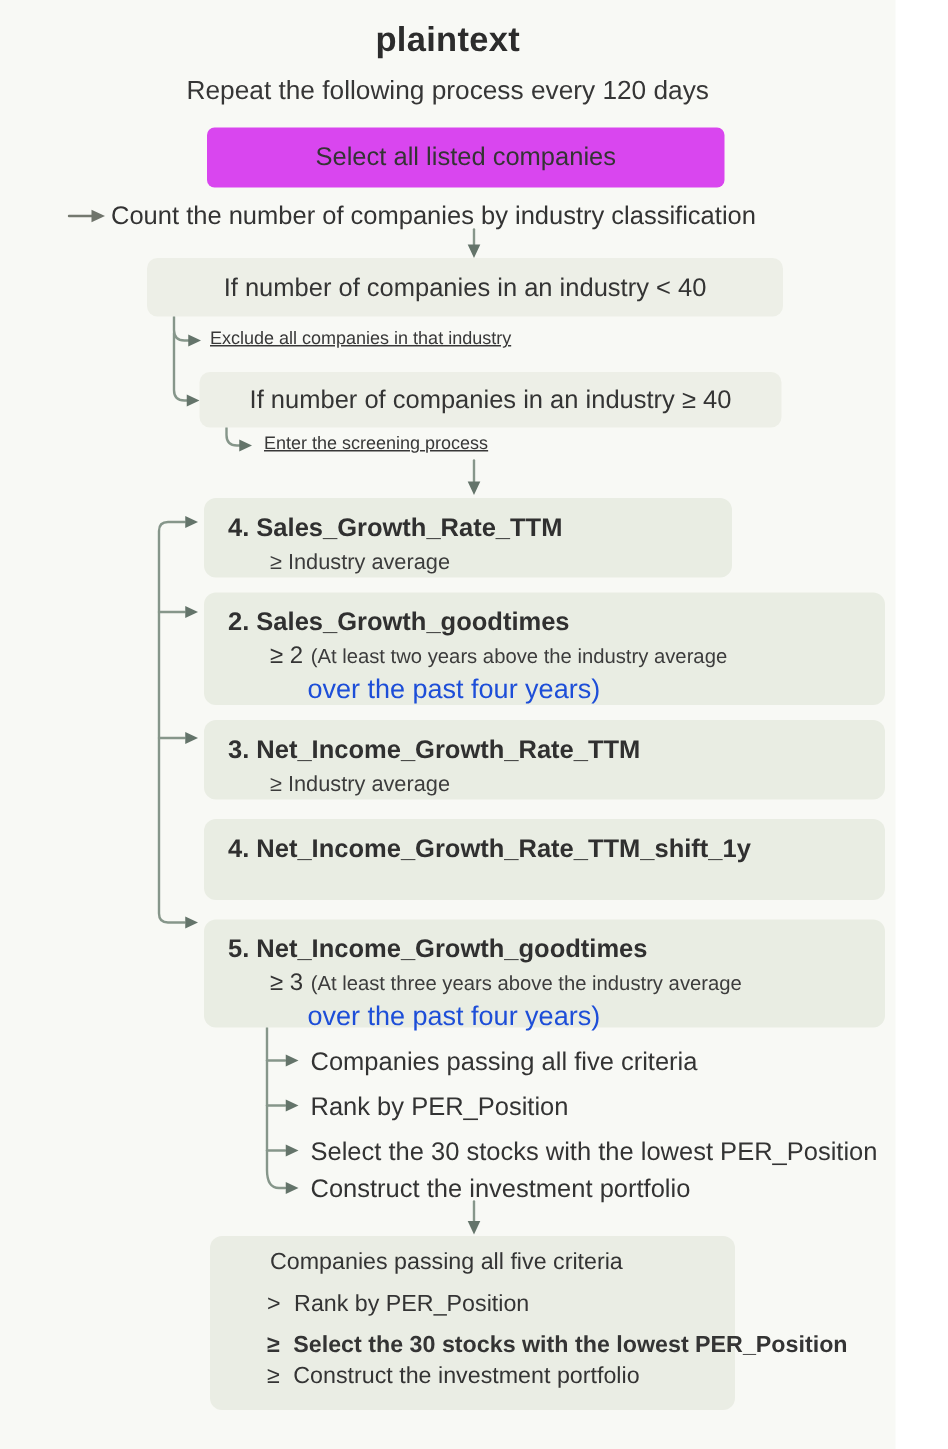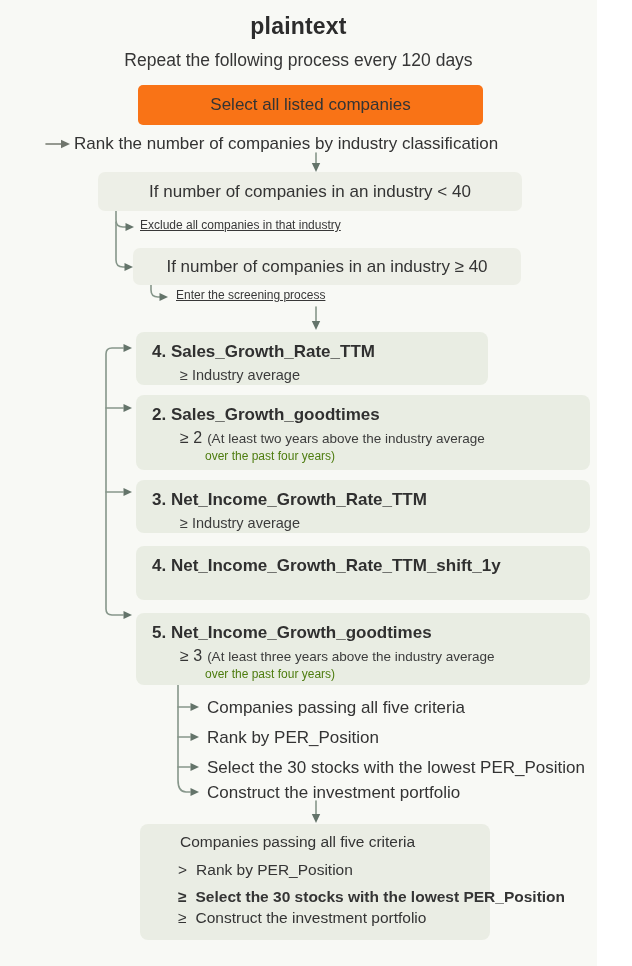--- a/index.html
+++ b/index.html
@@ -7,32 +7,32 @@
     position:relative; width:597px; height:966px;
     background:#f8f9f5; overflow:hidden;
     font-family:"Liberation Sans", sans-serif; color:#3d3d3d;
   }
   .overlay { position:absolute; left:0; top:0; width:632px; height:966px; pointer-events:none; }
   .abs { position:absolute; white-space:nowrap; }
   .title { left:0; right:0; top:13px; text-align:center; font-size:23px; font-weight:700; color:#2c2c2c; letter-spacing:0.2px; }
   .subtitle { left:0; right:0; top:50px; text-align:center; font-size:17.5px; color:#363636; }
   .box { position:absolute; border-radius:7px; background:#ebeee5; }
   .box.center { display:flex; align-items:center; justify-content:center; font-size:17px; color:#343434; }
-  .select-box { left:138px; top:85px; width:345px; height:40px; background:#f97316; border-radius:5px; }
+  .select-box { left:138px; top:85px; width:345px; height:40px; background:#d946ef; border-radius:5px; }
   .lt40-box  { left:98px;  top:172px; width:424px; height:39px; background:#edefe7; }
   .gte40-box { left:133px; top:248px; width:388px; height:37px; background:#edefe7; }
   .step-label { font-size:12px; color:#383838;text-decoration:underline; }
   .count-label { left:74px; top:134px; font-size:17px; color:#333; }
   .crit-box { position:absolute; left:136px; width:454px; background:#e9ede3; border-radius:8px; padding:0; box-sizing:border-box; }
   .crit-box.first { width:352px; }
   .crit-heading { margin:10px 0 0 16px; font-size:17px; font-weight:700; color:#303030; white-space:nowrap; }
   .crit-sub { margin:5px 0 0 44px; font-size:14.5px; color:#3c3c3c; white-space:nowrap; }
   .crit-sub-mix { margin:4px 0 0 44px; font-size:13.5px; color:#3c3c3c; white-space:nowrap; }
   .crit-sub-mix .val { font-size:16px; margin-right:5px; color:#343434; }
-  .crit-sub-cont { margin:2px 0 0 69px; font-size:12px; color:#4d7c0f; white-space:nowrap; }
+  .crit-sub-cont { margin:2px 0 0 69px; font-size:18px; color:#1d4ed8; white-space:nowrap; }
   .post-step { font-size:17px; color:#333; }
   .summary-box { left:140px; top:824px; width:350px; height:116px; background:#eaede4; border-radius:8px; }
   .sum-row { position:absolute; white-space:nowrap; font-size:15.5px; color:#343434; }
   .sum-prefix { display:inline-block; min-width:0; margin-right:9px; }
 </style>
 </head>
 <body>
 
 <div class="canvas">
 
@@ -80,21 +80,21 @@
     </g>
   </svg>
 
   <div class="abs title">plaintext</div>
   <div class="abs subtitle">Repeat the following process every 120 days</div>
 
   <div class="box center select-box">
     <span>Select all listed companies</span>
   </div>
 
-  <div class="abs count-label">Rank the number of companies by industry classification</div>
+  <div class="abs count-label">Count the number of companies by industry classification</div>
 
   <div class="box center lt40-box">
     <span>If number of companies in an industry &lt; 40</span>
   </div>
 
   <div class="abs step-label" style="left:140px; top:218px;">Exclude all companies in that industry</div>
 
   <div class="box center gte40-box">
     <span>If number of companies in an industry ≥ 40</span>
   </div>

